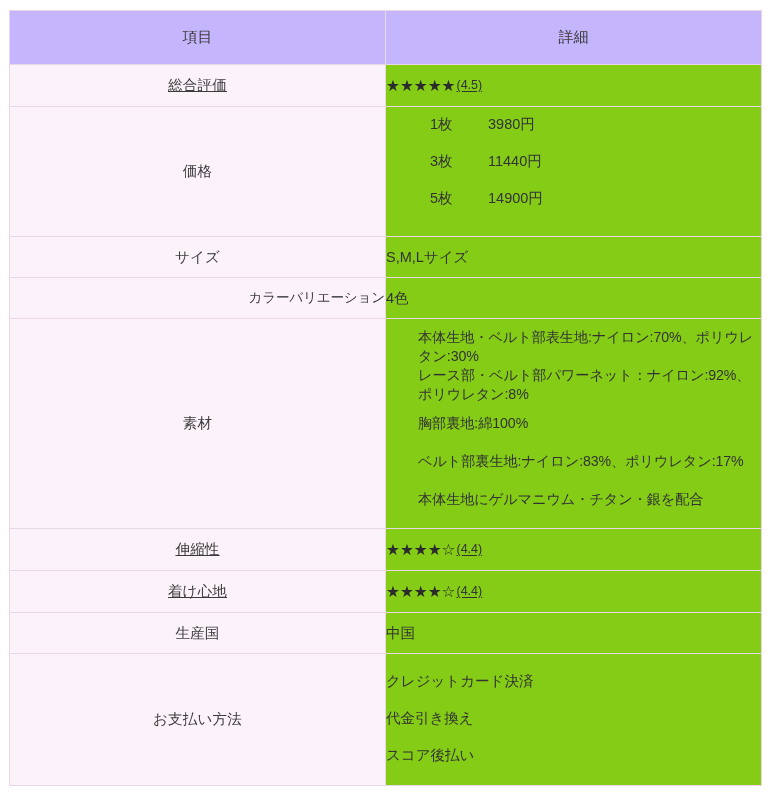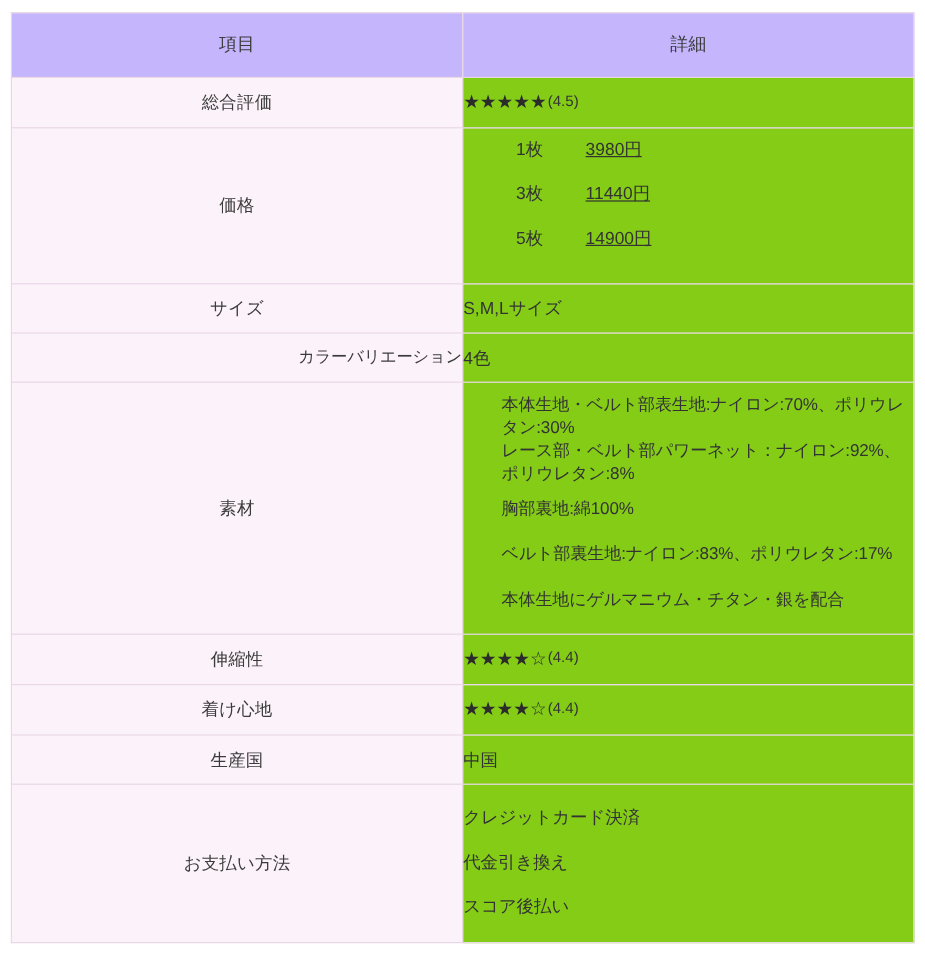--- a/index.html
+++ b/index.html
@@ -85,21 +85,20 @@
     align-items: baseline;
     height: 37px;
     font-size: 14.5px;
   }
   .price-qty {
     width: 58px;
     display: inline-block;
   }
   .price-amt {
     display: inline-block;
-    text-decoration: underline;
   }
   
   .mat-list {
     padding: 9px 0 10px 0;
   }
   .mat-row {
     height: 38px;
     display: flex;
     align-items: center;
     font-size: 14.2px;
@@ -114,20 +113,21 @@
     height: 37px;
     display: flex;
     align-items: center;
     font-size: 14.5px;
   }
   .h-single {
     height: 40px;
   }
   .h-rating {
     height: 41px;
+    text-decoration: underline;
   }
 </style>
 </head>
 <body>
 
 <div class="table-wrap">
   <table class="spec">
     <tbody>
       <tr class="hdr">
         <th>項目</th>

